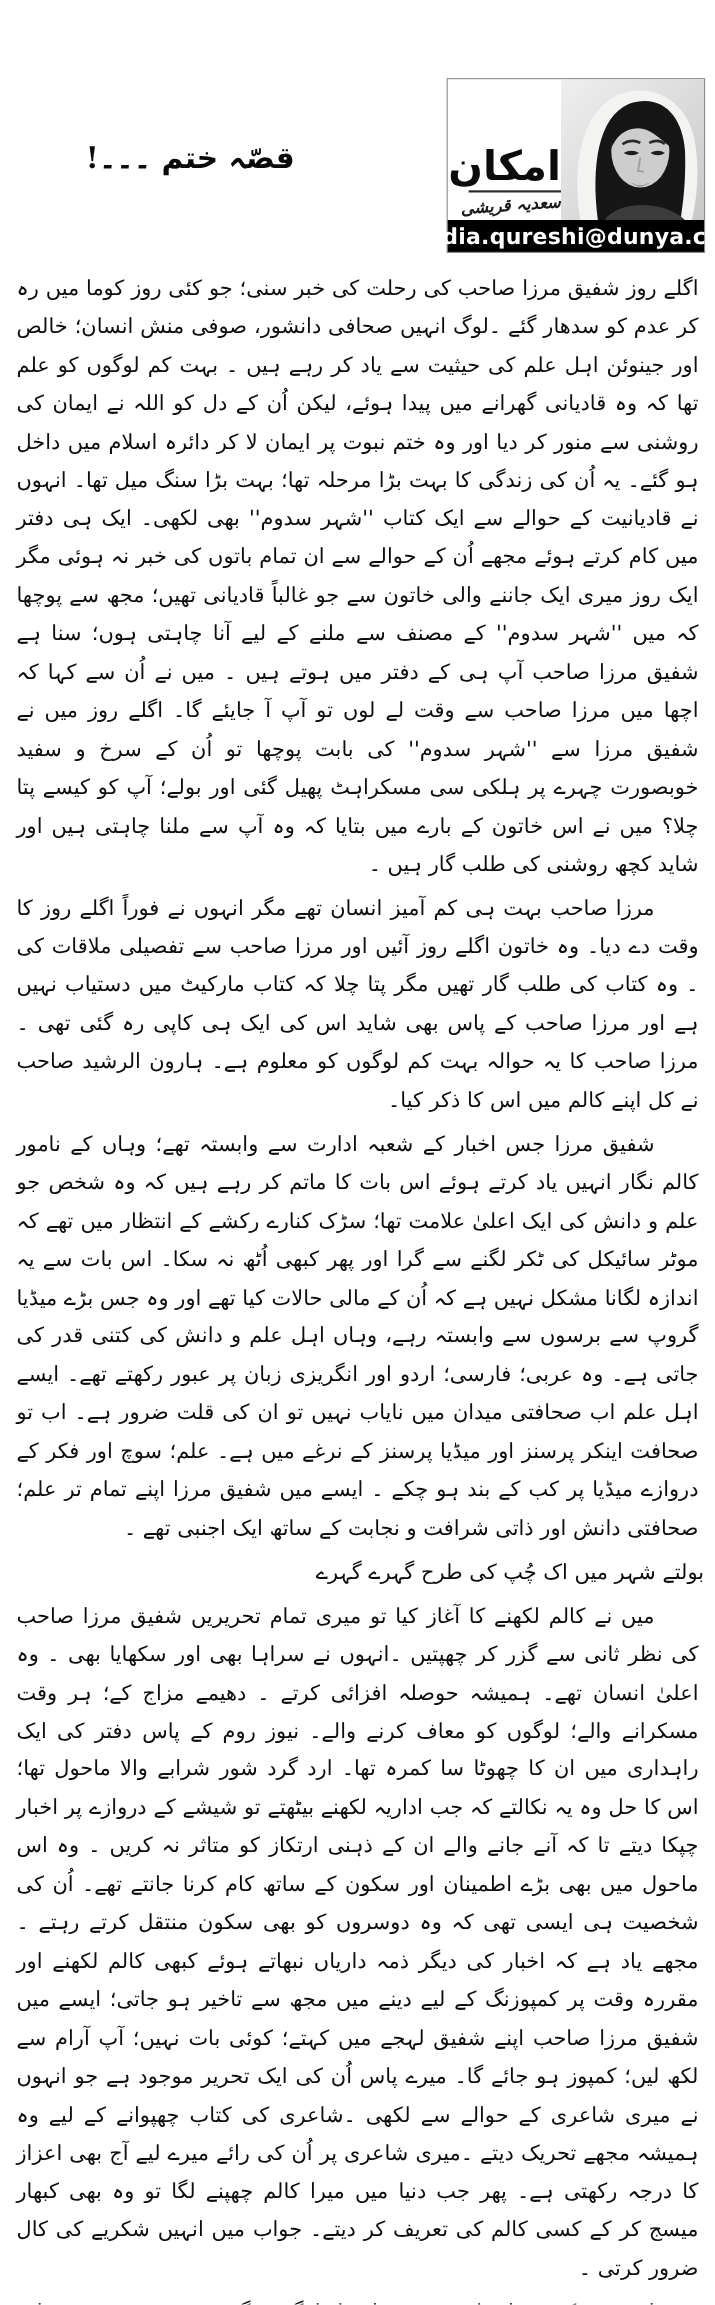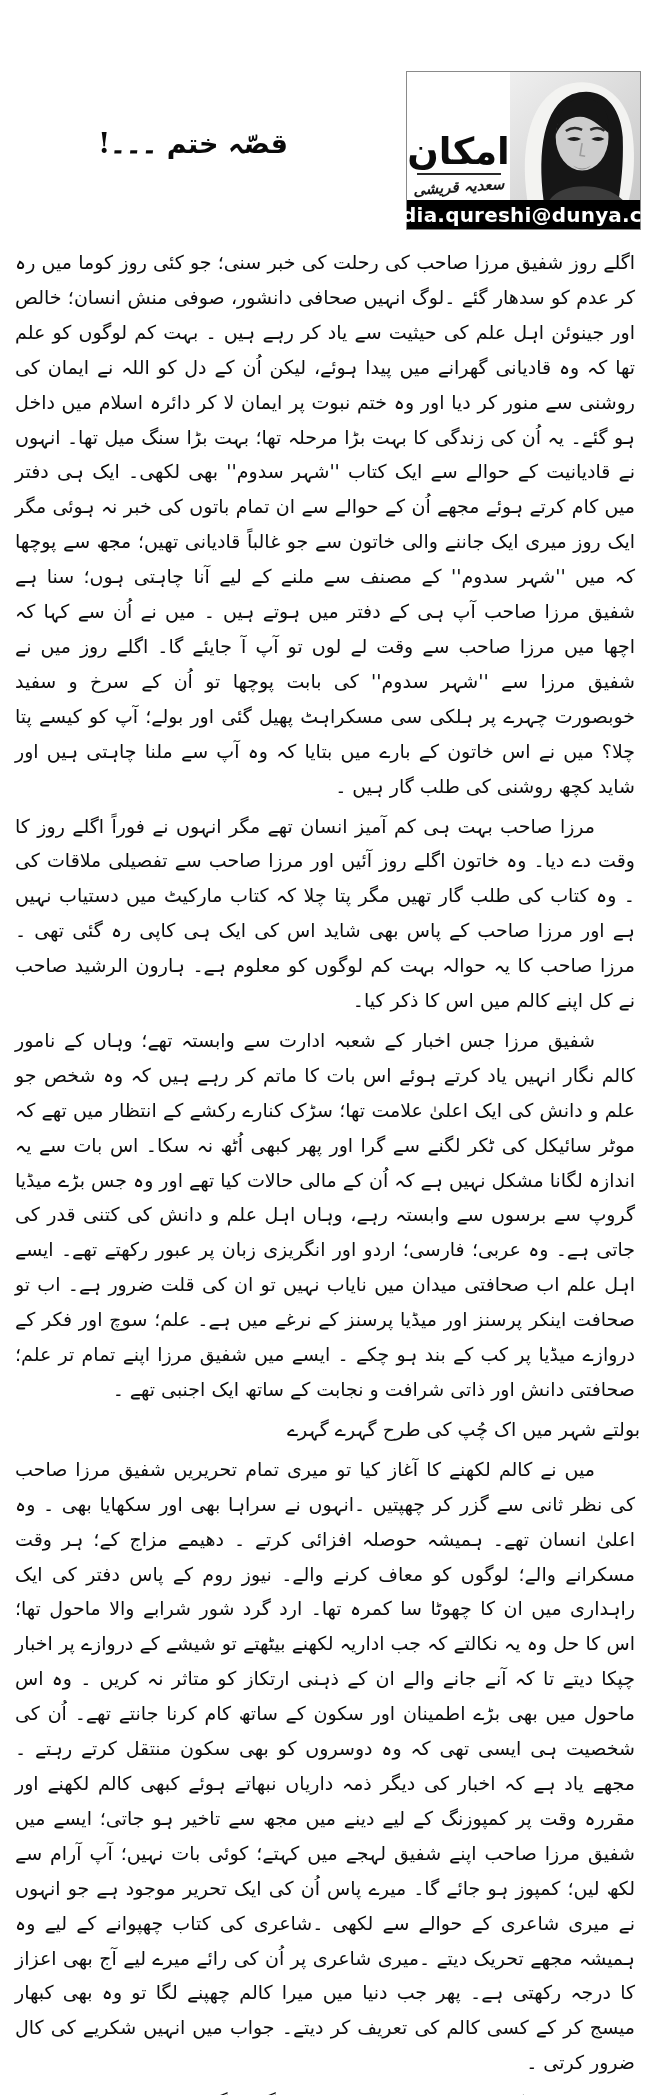--- a/index.html
+++ b/index.html
@@ -9,21 +9,21 @@
   }
   .page{position:relative;width:650px;height:2095px;background:#fff;}
 
   
   .header-card{
     position:absolute;top:71px;right:9px;width:233px;height:157px;
     border:1px solid #8a8a8a;background:#fff;display:flex;flex-direction:column;
   }
   .header-top{flex:1;display:flex;flex-direction:row;min-height:0;}
   .masthead-col{
-    width:103px;display:flex;flex-direction:column;align-items:center;justify-content:flex-end;
+    width:103px;display:flex;flex-direction:column;justify-content:flex-end;
     padding-bottom:2px;direction:rtl;
   }
   .column-title{
     font-size:37px;font-weight:bold;line-height:1.05;color:#0c0c0c;
     font-family:"DejaVu Serif","DejaVu Sans",serif;
   }
   .masthead-rule{width:84px;border-bottom:2px solid #2a2a2a;margin:2px 0 3px 0;}
   .author-signature{
     font-size:15px;font-style:italic;font-weight:bold;color:#1a1a1a;
     transform:rotate(-4deg);white-space:nowrap;padding-bottom:2px;
@@ -32,21 +32,21 @@
   .photo-wrap svg{display:block;width:100%;height:100%;}
   .email-bar{
     height:29px;background:#000;color:#fff;display:flex;align-items:center;justify-content:center;
     font-size:20px;font-weight:bold;letter-spacing:.2px;
     font-family:"DejaVu Sans",sans-serif;
     padding-left:42px;
   }
 
   
   .article-title{
-    position:absolute;top:128px;left:58px;width:230px;text-align:right;
+    position:absolute;top:128px;left:58px;width:230px;text-align:center;
     direction:rtl;font-weight:bold;font-size:27px;color:#0a0a0a;
     font-family:"DejaVu Serif","DejaVu Sans",serif;
   }
 
   
   .article-body{
     position:absolute;top:240px;right:10px;left:10px;
     direction:rtl;text-align:justify;
     font-size:19px;line-height:34.9px;color:#0d0d0d;
   }

